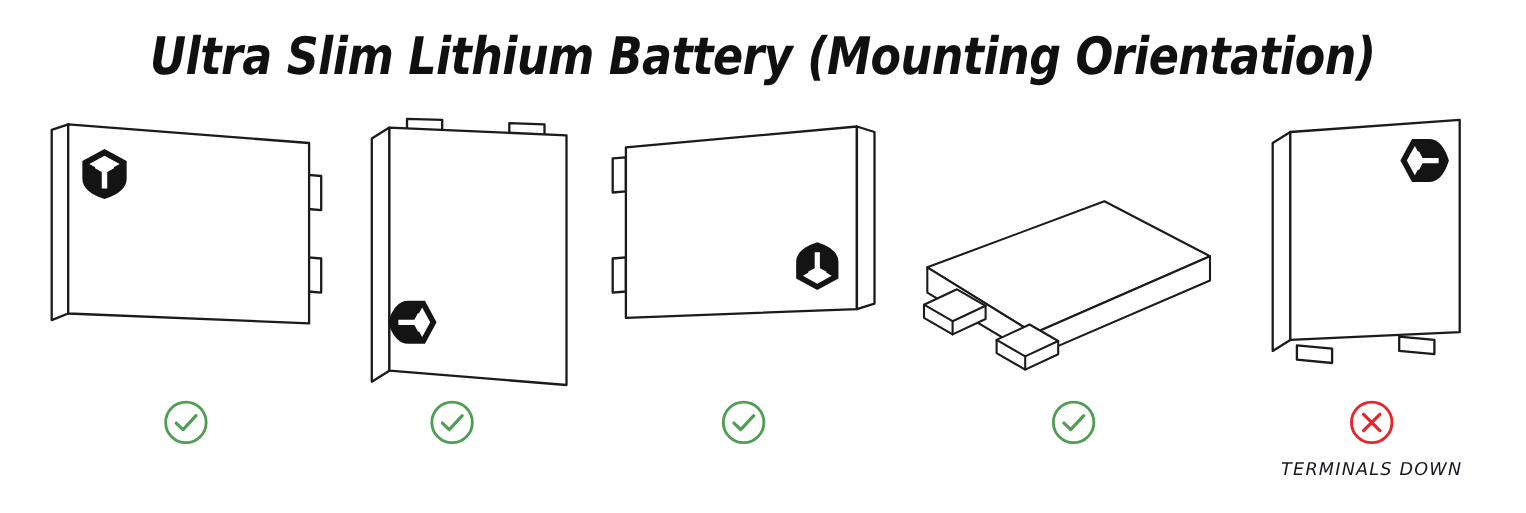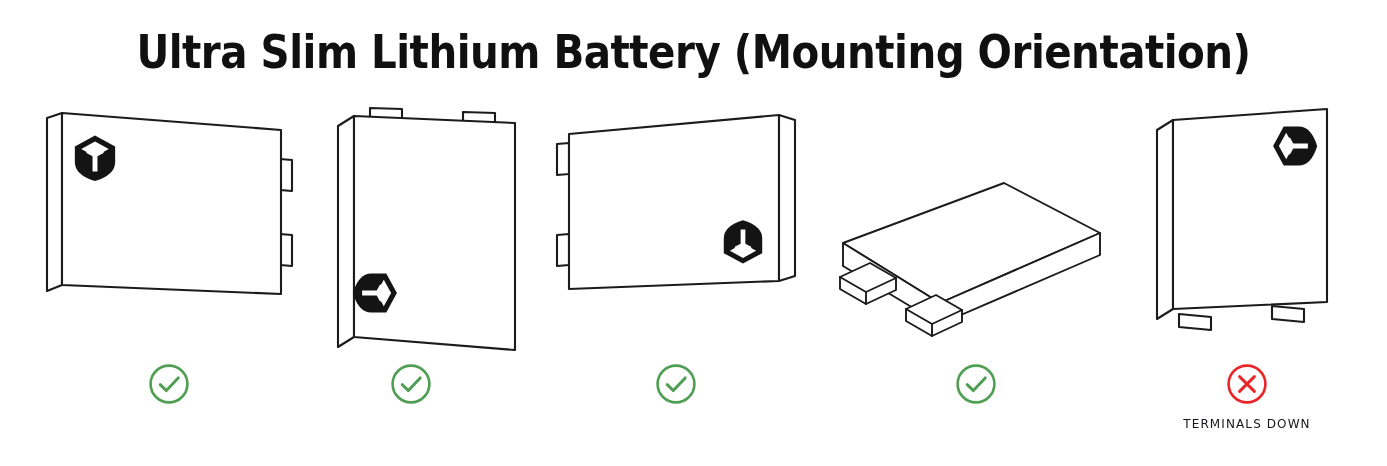--- a/index.html
+++ b/index.html
@@ -12,20 +12,21 @@
     height: 466px;
     position: relative;
     overflow: hidden;
     font-family: "Liberation Sans", sans-serif;
     -webkit-font-smoothing: antialiased;
   }
 
   #figure-sheet {
     position: absolute;
     inset: 0;
+    font-style: italic;
   }
 
   
   .sheet-title {
     position: absolute;
     left: 0;
     top: 24px;
     width: 1387px;
     text-align: center;
     font-family: "DejaVu Sans", sans-serif;
@@ -72,21 +73,21 @@
     text-align: center;
   }
   .verdict-mark {
     display: block;
     margin: 0 auto;
   }
   .verdict-caption {
     display: block;
     margin-top: 11px;
     font-family: "DejaVu Sans", sans-serif;
-    font-size: 12px;
+    font-size: 16px;
     font-weight: 500;
     letter-spacing: 1.1px;
     color: #15161f;
     white-space: nowrap;
   }
 </style>
 </head>
 <body>
 
 <div id="figure-sheet">

